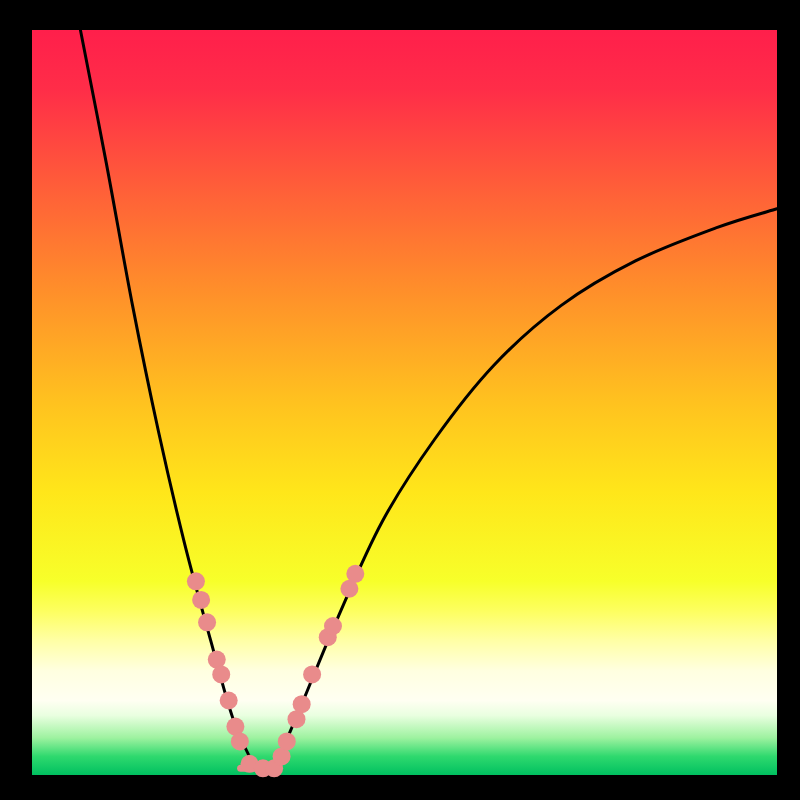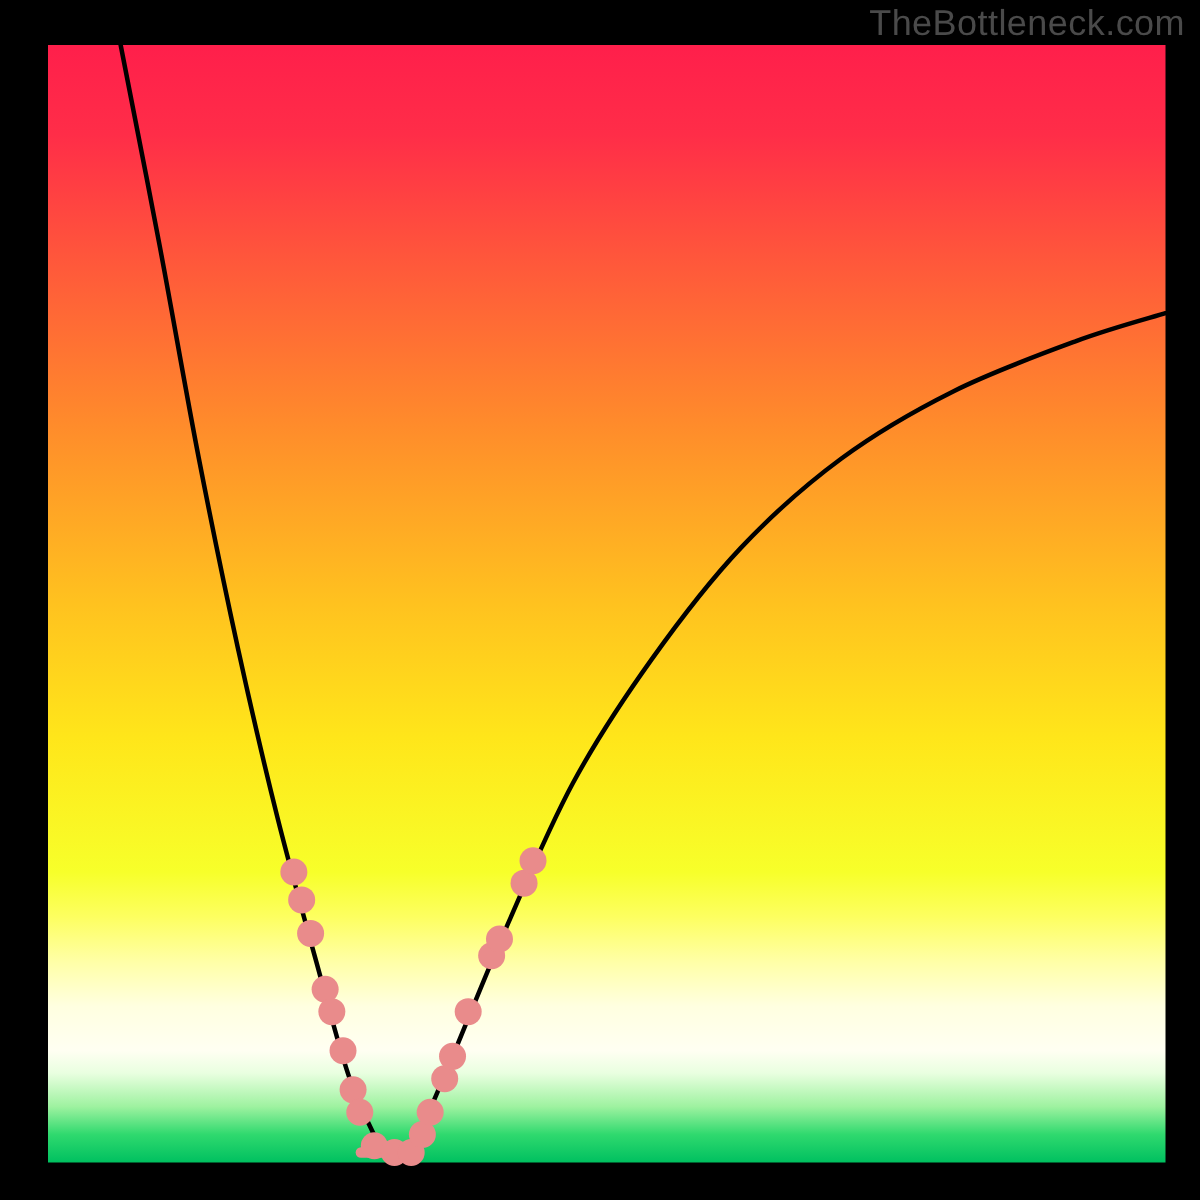--- a/index.html
+++ b/index.html
@@ -30,21 +30,20 @@
   svg {
     position: absolute;
     top: 0;
     left: 0;
   }
 </style>
 </head>
 <body>
 
 <div class="stage">
-  <div class="watermark">TheBottleneck.com</div>
   <svg id="plot" width="800" height="800" viewBox="0 0 800 800">
       <defs>
         <linearGradient id="bg-grad" x1="0" y1="0" x2="0" y2="1">
           <stop offset="0.00%" stop-color="#ff1f4b"></stop>
           <stop offset="8.00%" stop-color="#ff2d48"></stop>
           <stop offset="20.00%" stop-color="#ff5a3a"></stop>
           <stop offset="35.00%" stop-color="#ff8f2a"></stop>
           <stop offset="50.00%" stop-color="#ffc21f"></stop>
           <stop offset="62.00%" stop-color="#ffe61a"></stop>
           <stop offset="74.00%" stop-color="#f7ff2a"></stop>

